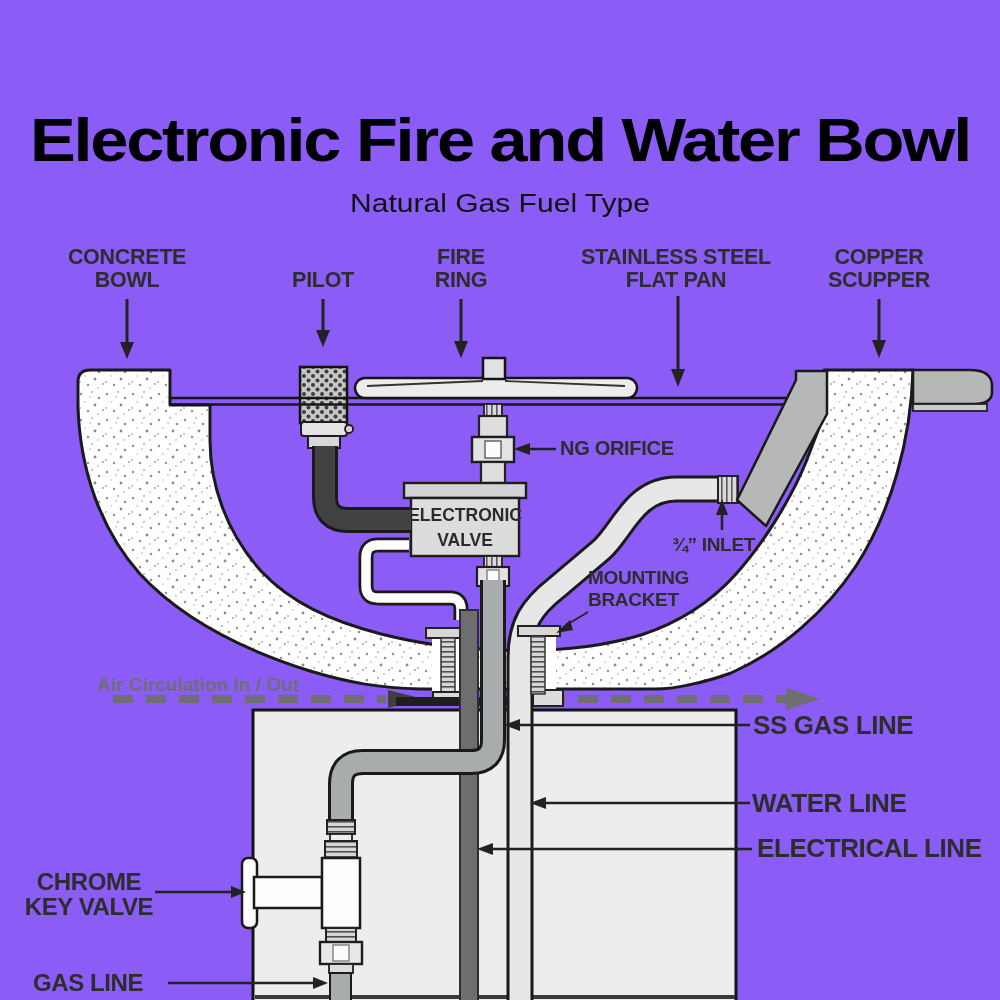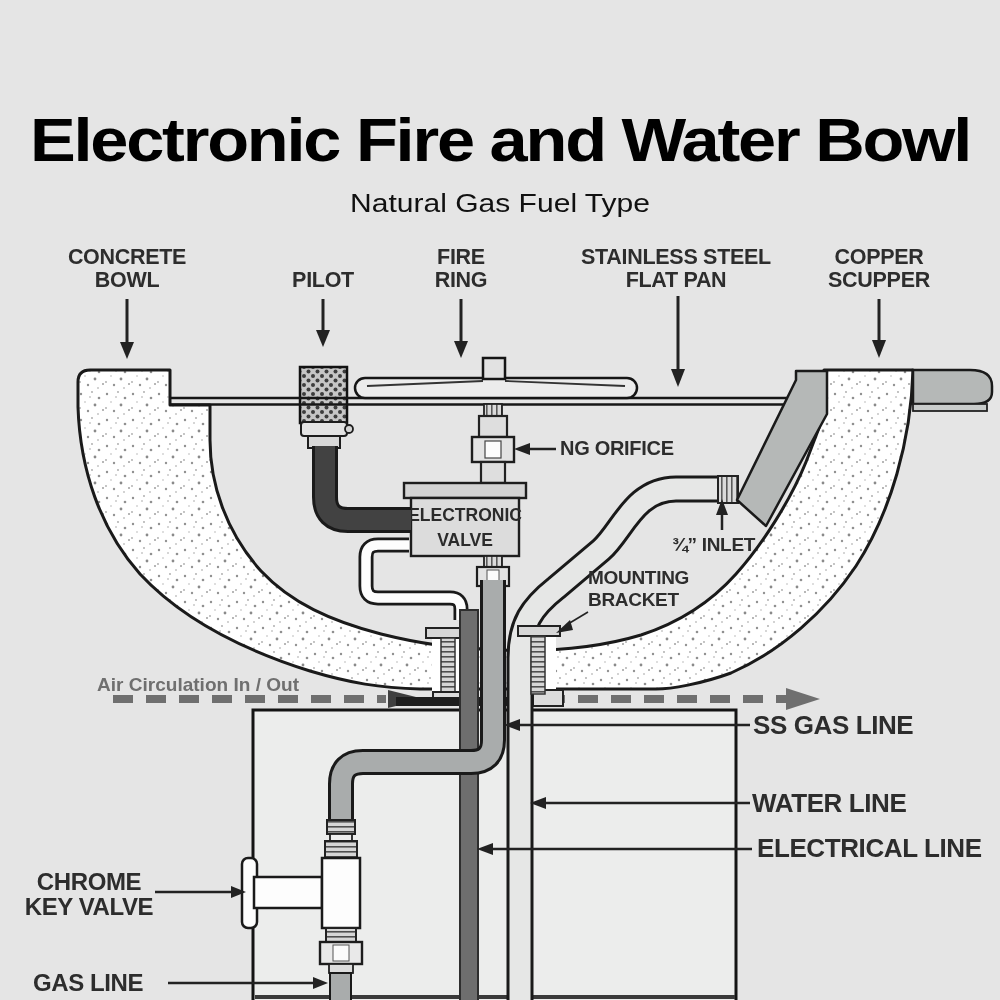--- a/index.html
+++ b/index.html
@@ -1,16 +1,16 @@
 <!DOCTYPE html>
 <html><head>
 <meta charset="utf-8">
 <style>
   html,body{margin:0;padding:0;background:#fff;}
-  #stage{width:1000px;height:1000px;position:relative;background:#e5e5e5;overflow:hidden;}
+  #stage{width:1000px;height:1000px;position:relative;background:#8b5cf6;overflow:hidden;}
   svg{display:block;}
   text{font-family:"Liberation Sans","DejaVu Sans",sans-serif;fill:#2d2d2d;}
   .title{font-size:62px;font-weight:bold;letter-spacing:-2px;fill:#000;}
   .subtitle{font-size:26px;font-weight:normal;fill:#111;}
   .lbl{font-size:21.5px;font-weight:bold;letter-spacing:-0.3px;}
   .lbl-mid{font-size:20px;font-weight:bold;letter-spacing:-0.3px;}
   .lbl-sm{font-size:19px;font-weight:bold;letter-spacing:-0.3px;}
   .lbl-big{font-size:26px;font-weight:bold;letter-spacing:-0.4px;}
   .lbl-left{font-size:24px;font-weight:bold;letter-spacing:-0.4px;}
   .lbl-valve{font-size:17.5px;font-weight:bold;fill:#2b2b2b;}

